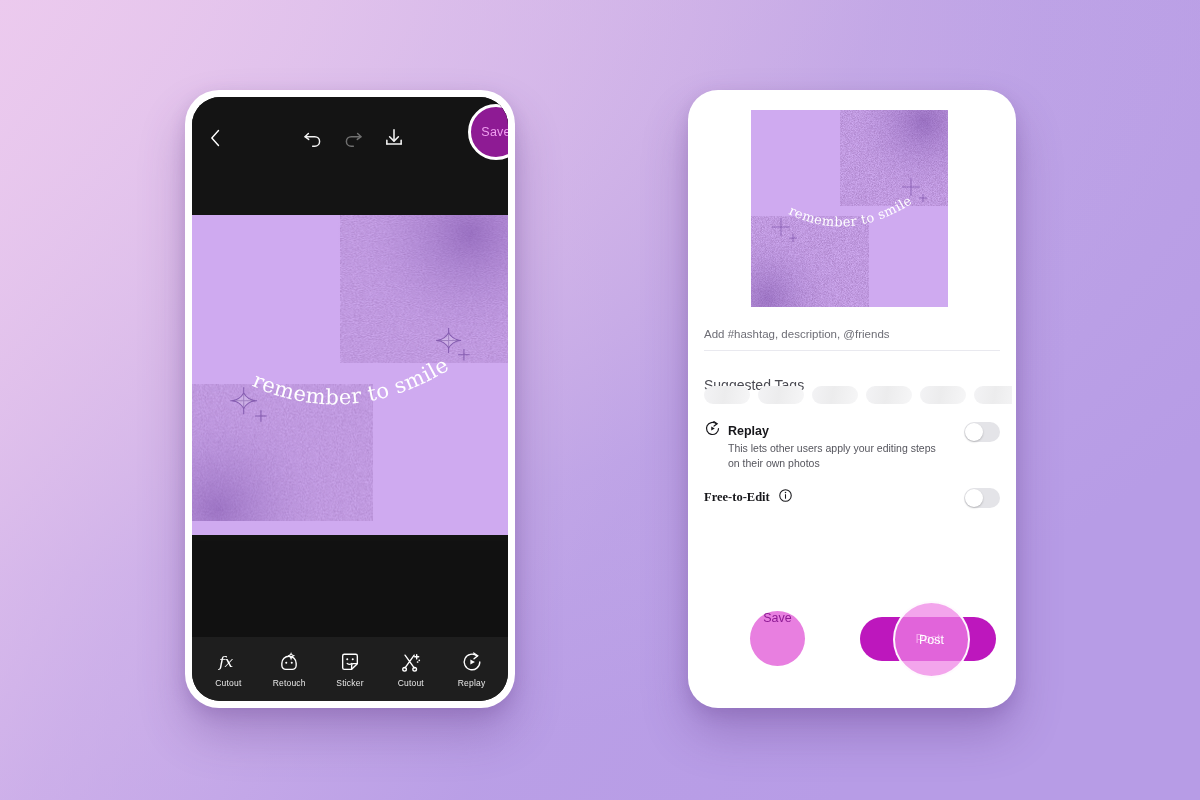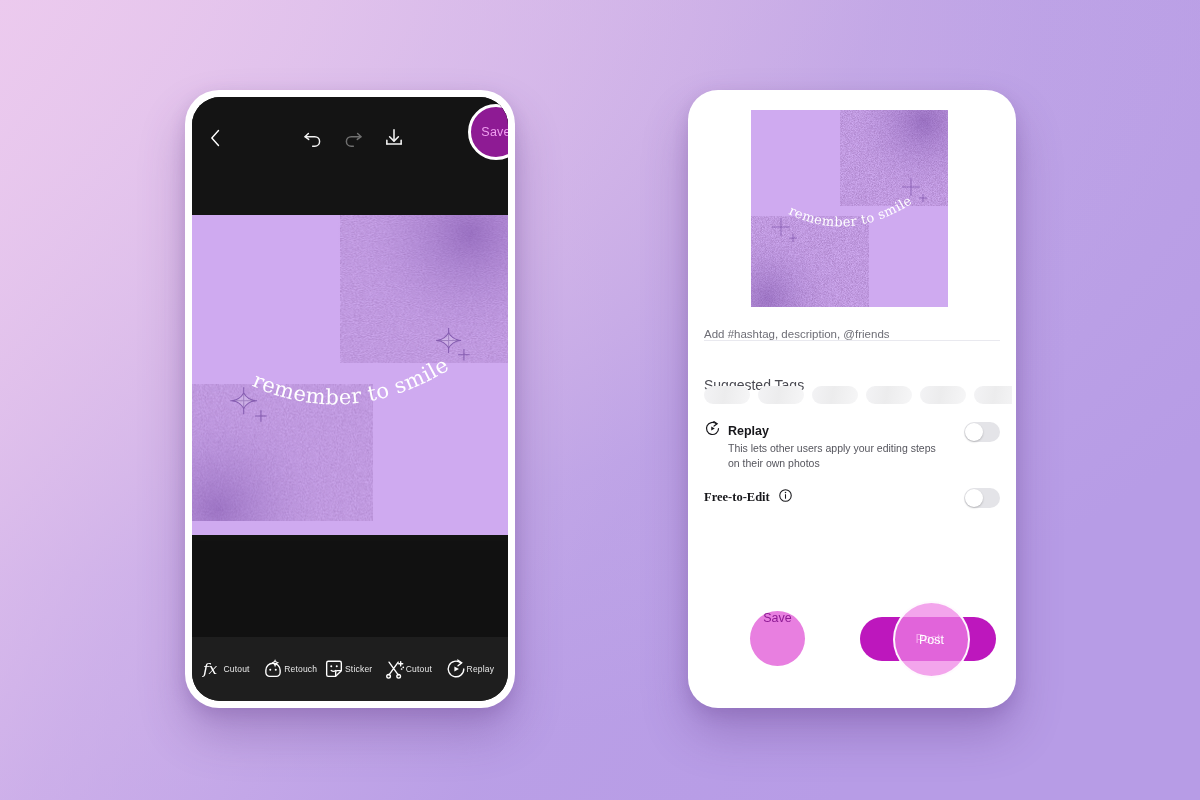--- a/index.html
+++ b/index.html
@@ -74,21 +74,21 @@
     position:absolute;left:0;bottom:0;width:100%;height:160px;
     background:#111111;
   }
   .toolbar{
     position:absolute;left:0;bottom:0;width:100%;height:64px;
     background:#1e1e1e;
     display:flex;align-items:center;justify-content:space-around;
     padding:0 6px;box-sizing:border-box;
   }
   .tool{
-    display:flex;align-items:center;
+    display:flex;flex-direction:column;align-items:center;gap:5px;
     cursor:pointer;width:54px;
   }
   .tool .glyph{height:22px;display:flex;align-items:center;justify-content:center;color:#fff;}
   .tool .tlabel{font-size:8.5px;color:#e8e8e8;letter-spacing:.2px;}
 
   
   #phone-right{
     left:688px;top:90px;width:328px;height:618px;
     background:#ffffff;
     border-radius:30px;
@@ -97,21 +97,21 @@
   }
   .post-preview{
     position:absolute;left:63px;top:20px;width:197px;height:197px;
     background:#cfaaf0;overflow:hidden;
   }
   .post-preview .curvetext text{font-size:13px;}
 
   .caption-row{
     position:absolute;left:16px;top:238px;width:296px;
     font-size:11.5px;color:#6e6e76;
-    padding-bottom:0;border-bottom:1px solid #e9e9ef;
+    padding-bottom:10px;border-bottom:1px solid #e9e9ef;
     cursor:text;
   }
   .sugg-label{
     position:absolute;left:16px;top:287px;font-size:14px;color:#4a4a52;
   }
   .sugg-pills{
     position:absolute;left:16px;top:296px;width:308px;height:18px;
     display:flex;gap:8px;overflow:hidden;
   }
   .pill{

